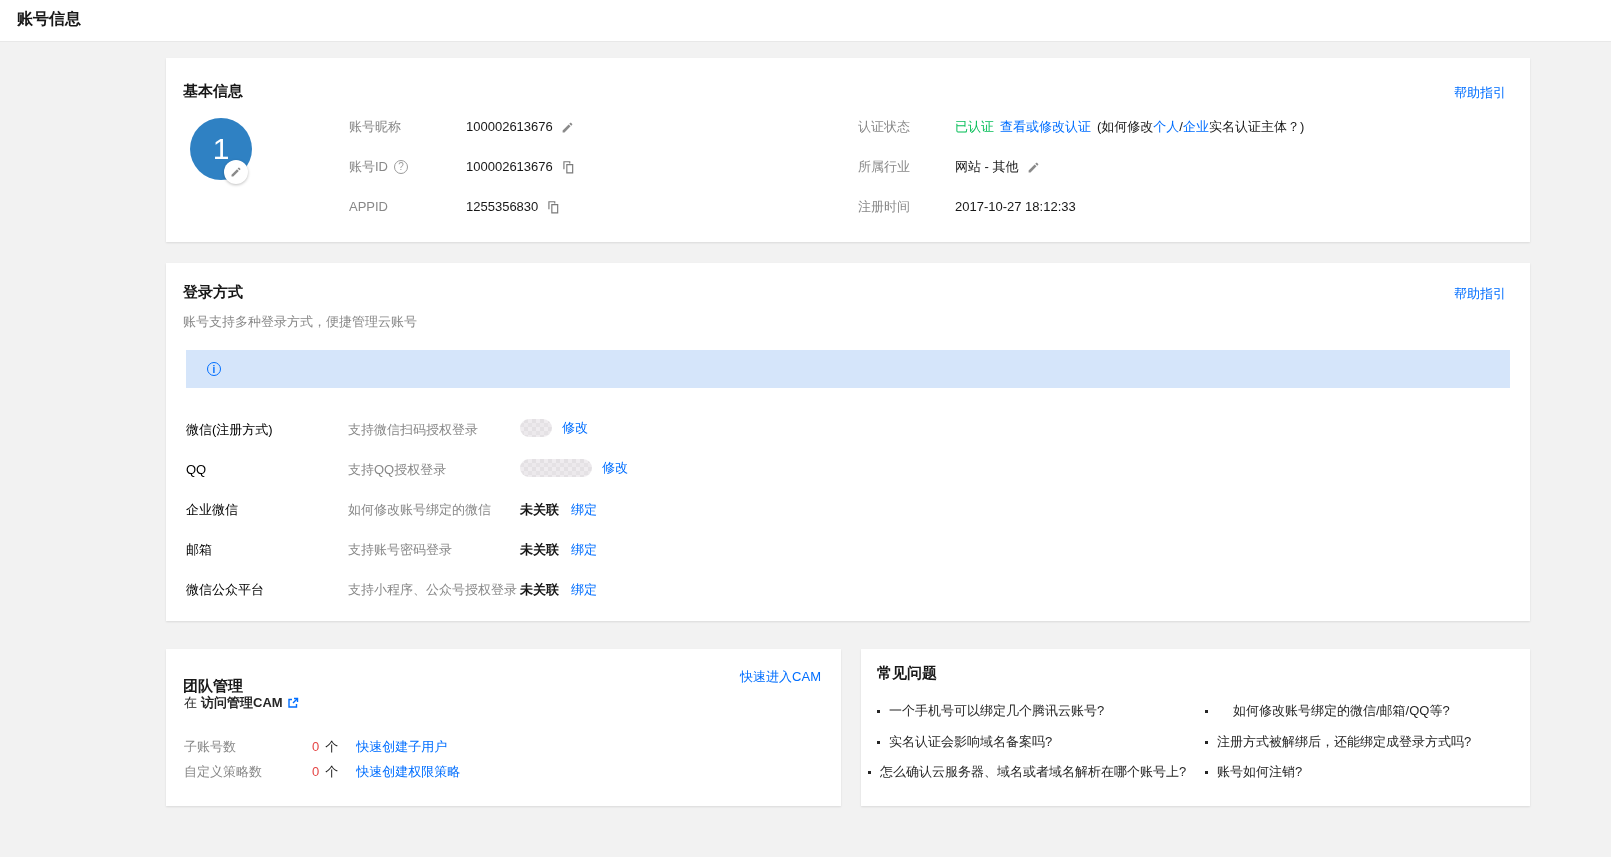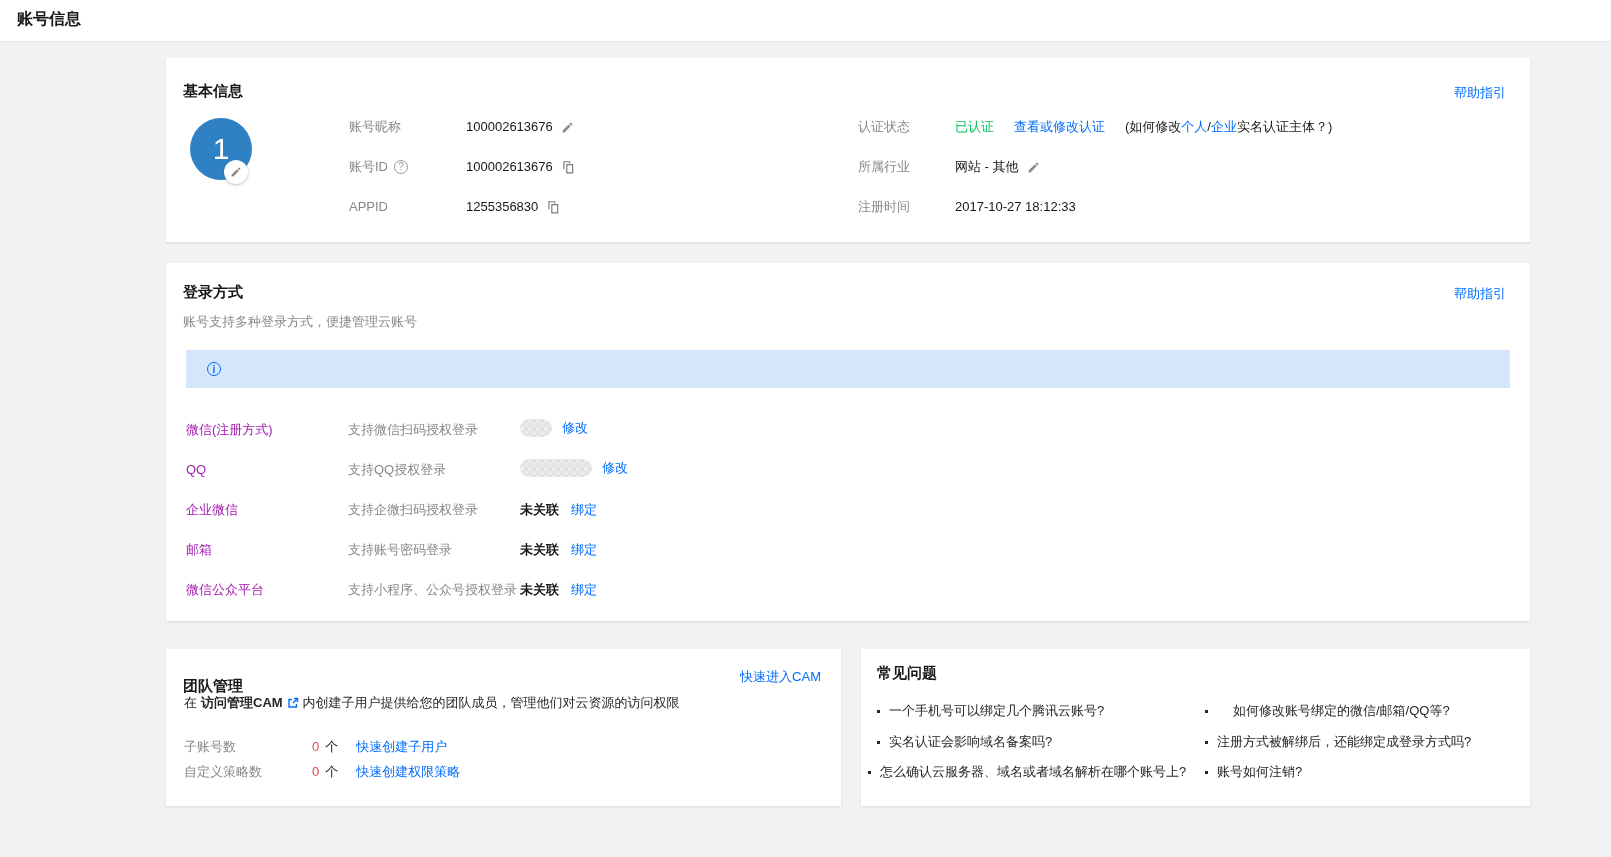--- a/index.html
+++ b/index.html
@@ -60,21 +60,21 @@
   .notice-banner {
     position:absolute; left:20px; top:87px; width:1324px; height:38px;
     background:#d5e5fa; display:flex; align-items:center; padding-left:21px;
   }
   .info-i {
     display:inline-flex; width:14px; height:14px; border:1px solid #006eff; border-radius:50%;
     color:#006eff; font-size:10px; font-weight:bold; align-items:center; justify-content:center;
     flex:0 0 auto;
   }
   .notice-text { margin-left:26px; color:#333333; }
-  .lm-label { position:absolute; left:20px;  color:#a21caf; line-height:16px; }
+  .lm-label { position:absolute; left:20px;  color:#000000; line-height:16px; }
   .lm-desc  { position:absolute; left:182px; color:#888888; line-height:16px; }
   .lm-value { position:absolute; left:354px; display:flex; align-items:center; line-height:16px; }
   .bold-val { font-weight:bold; color:#181818; }
   .lm-action { margin-left:12px; }
   .mask {
     height:18px; border-radius:9px;
     background-image:conic-gradient(#e3e0e3 25%, #ece9ec 0 50%, #e5e2e5 0 75%, #efecef 0);
     background-size:8px 8px;
   }
   .mask-sm { width:32px; }
@@ -144,21 +144,21 @@
     <span>1255356830</span>
     <span class="icon-btn">
       <svg width="14" height="14" viewBox="0 0 24 24">
           <path fill="#7a7a7a" d="M4 2h12v4h-2V4H6v12H4V2z"></path>
           <path fill="none" stroke="#7a7a7a" stroke-width="2" d="M10 8h10v14H10z"></path>
         </svg>
     </span>
   </div>
 
   <div class="flabel" style="left:692px; top:61px;">认证状态</div>
-  <div class="fvalue" style="left:789px; top:61px; gap:20px;">
+  <div class="fvalue" style="left:789px; top:61px; gap:6px;">
     <span class="status-ok">已认证</span>
     <span class="link">查看或修改认证</span>
     <span><span>(如何修改</span><span class="link">个人</span><span>/</span><span class="link">企业</span><span>实名认证主体？)</span></span>
   </div>
 
   <div class="flabel" style="left:692px; top:101px;">所属行业</div>
   <div class="fvalue" style="left:789px; top:101px;">
     <span>网站 - 其他</span>
     <span class="icon-btn">
       <svg width="13" height="13" viewBox="0 0 24 24" fill="#8a8a8a">
@@ -188,21 +188,21 @@
   </div>
 
   <div class="lm-label" style="top:199px;">QQ</div>
   <div class="lm-desc" style="top:199px;">支持QQ授权登录</div>
   <div class="lm-value" style="top:196px;">
     <span class="mask mask-lg"></span>
     <span class="link lm-action">修改</span>
   </div>
 
   <div class="lm-label" style="top:239px;">企业微信</div>
-  <div class="lm-desc" style="top:239px;">支持企微扫码授权登录</div>
+  <div class="lm-desc" style="top:239px;">如何修改账号绑定的微信</div>
   <div class="lm-value" style="top:239px;">
     <span class="bold-val">未关联</span>
     <span class="link lm-action">绑定</span>
   </div>
 
   <div class="lm-label" style="top:279px;">邮箱</div>
   <div class="lm-desc" style="top:279px;">支持账号密码登录</div>
   <div class="lm-value" style="top:279px;">
     <span class="bold-val">未关联</span>
     <span class="link lm-action">绑定</span>
@@ -223,21 +223,20 @@
   <div class="team-desc">
     <span>在</span>
     <span style="font-weight:bold;">访问管理CAM</span>
     <span class="icon-btn">
       <svg width="12" height="12" viewBox="0 0 12 12">
           <path fill="none" stroke="#006eff" stroke-width="1.4" d="M5 2.5H2v7.5h7.5V7"></path>
           <path fill="none" stroke="#006eff" stroke-width="1.4" d="M7 1.5h3.5V5"></path>
           <path fill="none" stroke="#006eff" stroke-width="1.4" d="M10.5 1.5L6 6"></path>
         </svg>
     </span>
-    <span>内创建子用户提供给您的团队成员，管理他们对云资源的访问权限</span>
   </div>
 
   <div class="stat-row" style="top:90px;">
     <span class="stat-label">子账号数</span>
     <span class="stat-num">0</span>
     <span class="stat-unit">个</span>
     <span class="link stat-link">快速创建子用户</span>
   </div>
   <div class="stat-row" style="top:115px;">
     <span class="stat-label">自定义策略数</span>

